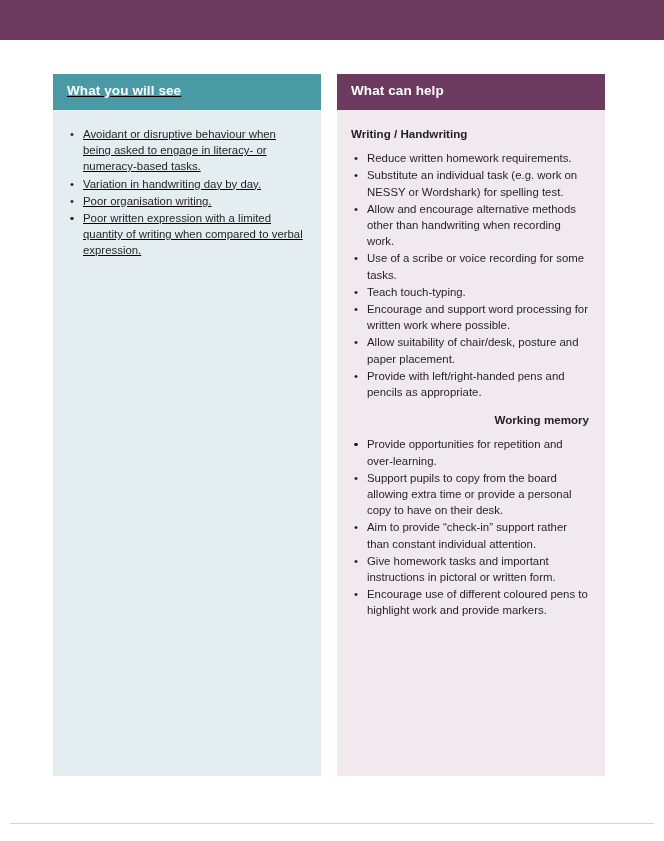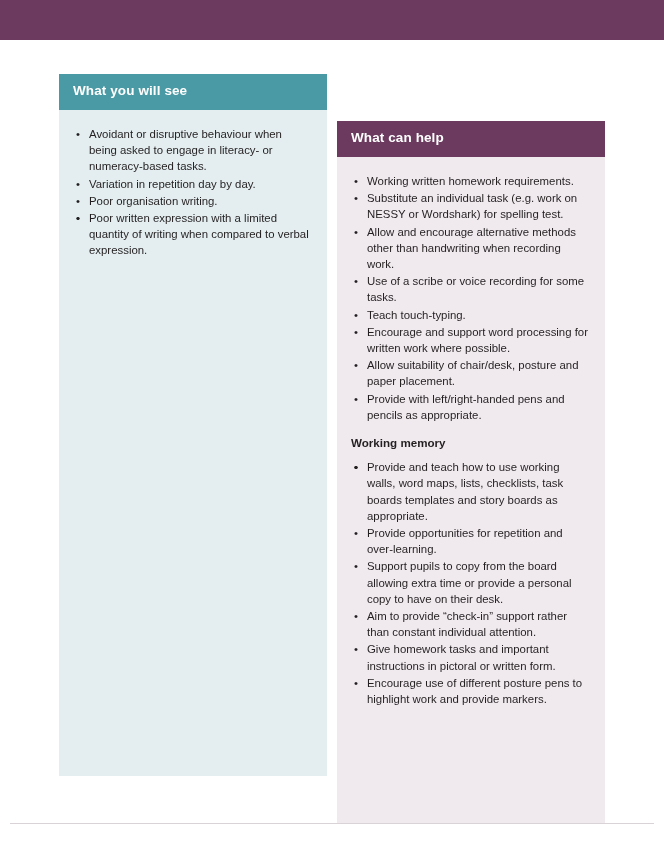--- a/index.html
+++ b/index.html
@@ -49,22 +49,22 @@
     position: absolute;
     left: 51px;
     top: 74px;
     width: 554px;
   }
   .col {
     position: absolute;
     top: 0;
     width: 268px;
   }
-  .col-left { left: 8px; }
-  .col-right { left: 286px; margin-top: 47px; }
+  .col-left { left: 2px; text-decoration: underline; }
+  .col-right { left: 286px; }
 
   .col-header {
     height: 36px;
     box-sizing: border-box;
     padding: 9px 14px 0 14px;
     color: #ffffff;
     font-size: 13.5px;
     font-weight: bold;
     letter-spacing: 0.1px;
   }
@@ -88,20 +88,21 @@
   }
 
   .subhead {
     font-weight: bold;
     font-size: 11.6px;
     color: #231f20;
     margin: 0 0 8px 0;
   }
   .subhead.spaced {
     margin-top: 12px;
+    text-align: right;
   }
 
   ul.bullets {
     list-style: none;
     margin: 0;
     padding: 0;
   }
   ul.bullets li {
     position: relative;
     padding-left: 16px;
@@ -124,53 +125,54 @@
   <div class="top-band"></div>
   <div class="top-band-edge"></div>
 
   <div class="columns">
 
     <div class="col col-left">
       <div class="col-header header-teal">What you will see</div>
       <div class="col-body body-teal">
         <ul class="bullets">
           <li><span class="dot">•</span><span>Avoidant or disruptive behaviour when being asked to engage in literacy- or numeracy-based tasks.</span></li>
-          <li><span class="dot">•</span><span>Variation in repetition day by day.</span></li>
+          <li><span class="dot">•</span><span>Variation in handwriting day by day.</span></li>
           <li><span class="dot">•</span><span>Poor organisation writing.</span></li>
           <li><span class="dot">•</span></li>
           <li><span class="dot">•</span><span>Poor written expression with a limited quantity of writing when compared to verbal expression.</span></li>
         </ul>
       </div>
     </div>
 
     <div class="col col-right">
       <div class="col-header header-plum">What can help</div>
       <div class="col-body body-plum">
 
+        <div class="subhead">Writing / Handwriting</div>
         <ul class="bullets">
-          <li><span class="dot">•</span><span>Working written homework requirements.</span></li>
+          <li><span class="dot">•</span><span>Reduce written homework requirements.</span></li>
           <li><span class="dot">•</span><span>Substitute an individual task (e.g. work on NESSY or Wordshark) for spelling test.</span></li>
           <li><span class="dot">•</span><span>Allow and encourage alternative methods other than handwriting when recording work.</span></li>
           <li><span class="dot">•</span><span>Use of a scribe or voice recording for some tasks.</span></li>
           <li><span class="dot">•</span><span>Teach touch-typing.</span></li>
           <li><span class="dot">•</span><span>Encourage and support word processing for written work where possible.</span></li>
           <li><span class="dot">•</span><span>Allow suitability of chair/desk, posture and paper placement.</span></li>
           <li><span class="dot">•</span><span>Provide with left/right-handed pens and pencils as appropriate.</span></li>
         </ul>
 
         <div class="subhead spaced">Working memory</div>
         <ul class="bullets">
           <li><span class="dot">•</span></li>
           <li><span class="dot">•</span></li>
-          <li><span class="dot">•</span><span>Provide and teach how to use working walls, word maps, lists, checklists, task boards templates and story boards as appropriate.</span></li>
+          <li><span class="dot">•</span></li>
           <li><span class="dot">•</span><span>Provide opportunities for repetition and over-learning.</span></li>
           <li><span class="dot">•</span><span>Support pupils to copy from the board allowing extra time or provide a personal copy to have on their desk.</span></li>
           <li><span class="dot">•</span><span>Aim to provide “check-in” support rather than constant individual attention.</span></li>
           <li><span class="dot">•</span><span>Give homework tasks and important instructions in pictoral or written form.</span></li>
-          <li><span class="dot">•</span><span>Encourage use of different posture pens to highlight work and provide markers.</span></li>
+          <li><span class="dot">•</span><span>Encourage use of different coloured pens to highlight work and provide markers.</span></li>
         </ul>
 
       </div>
     </div>
 
   </div>
 
   <div class="bottom-rule"></div>
 
 </div>

